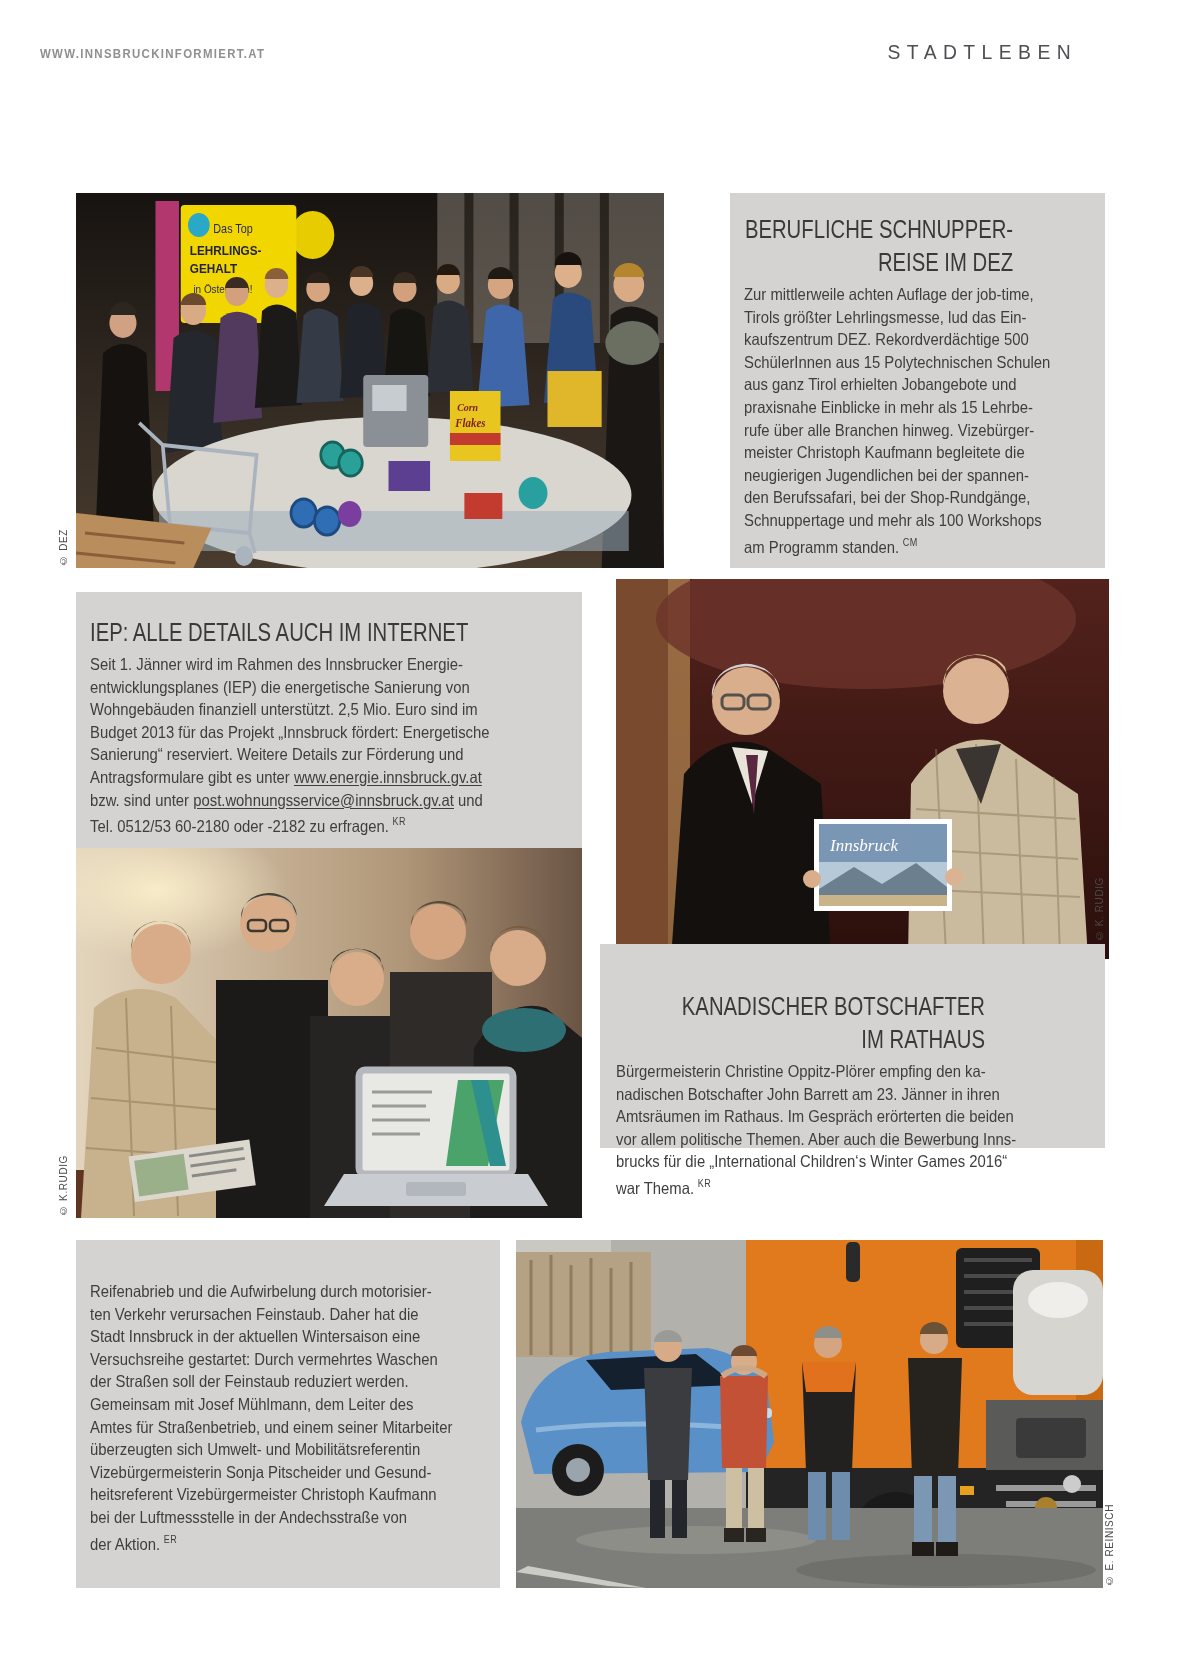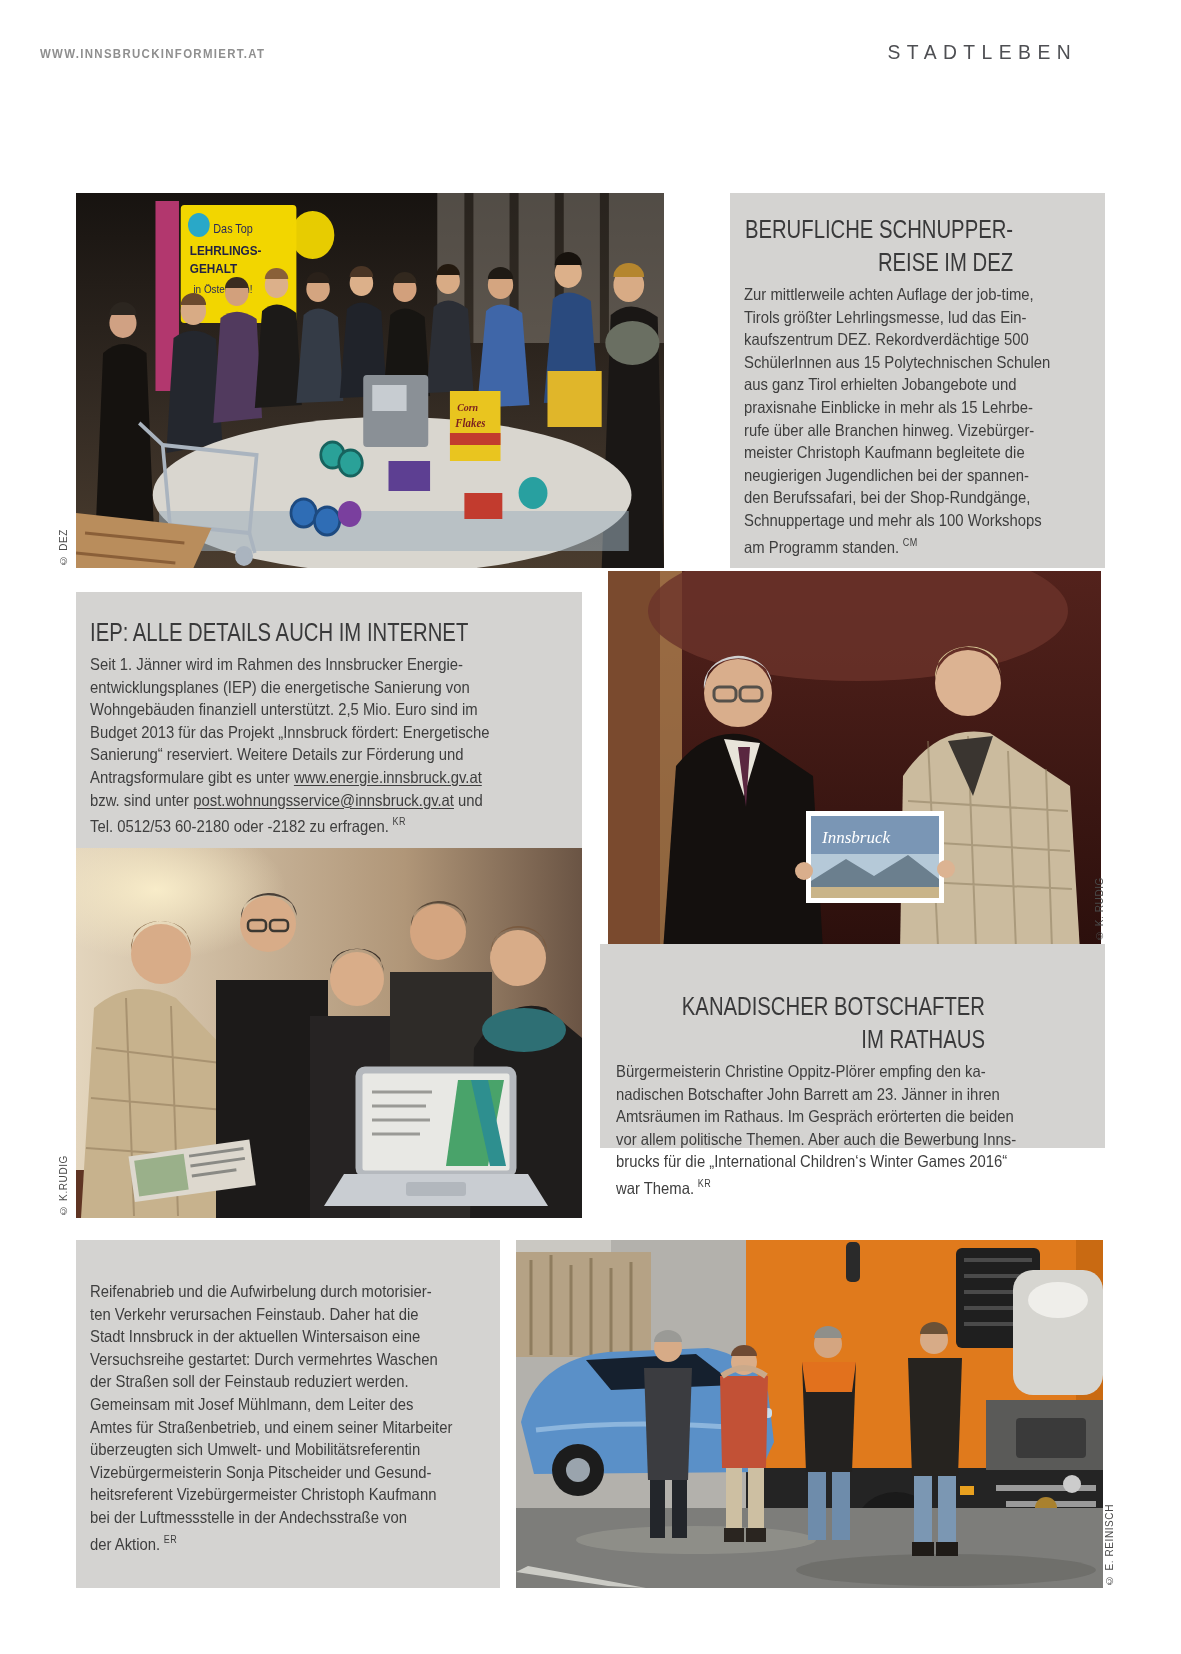--- a/index.html
+++ b/index.html
@@ -148,21 +148,21 @@
         <div class="bodyline">praxisnahe Einblicke in mehr als 15 Lehrbe-</div>
         <div class="bodyline">rufe über alle Branchen hinweg. Vizebürger-</div>
         <div class="bodyline">meister Christoph Kaufmann begleitete die</div>
         <div class="bodyline">neugierigen Jugendlichen bei der spannen-</div>
         <div class="bodyline">den Berufssafari, bei der Shop-Rundgänge,</div>
         <div class="bodyline">Schnuppertage und mehr als 100 Workshops</div>
         <div class="bodyline">am Programm standen.<sup class="sig">CM</sup></div>
       </div>
   </section>
 
-  <figure class="photo" style="left:600px;top:563px;width:493px;height:380px;margin:8px">
+  <figure class="photo" style="left:600px;top:563px;width:493px;height:380px;margin:16px">
     <svg viewBox="0 0 493 380" preserveAspectRatio="none">
       <defs>
         <linearGradient id="p2bg" x1="0" y1="0" x2="0" y2="1">
           <stop offset="0" stop-color="#53221c"></stop>
             <stop offset="1" stop-color="#2b0f0c"></stop>
         </linearGradient>
       </defs>
       <rect width="493" height="380" fill="url(#p2bg)"></rect>
       <rect x="0" y="0" width="52" height="380" fill="#7a4a2e"></rect>
       <rect x="52" y="0" width="22" height="380" fill="#b98a54" opacity="0.7"></rect>

